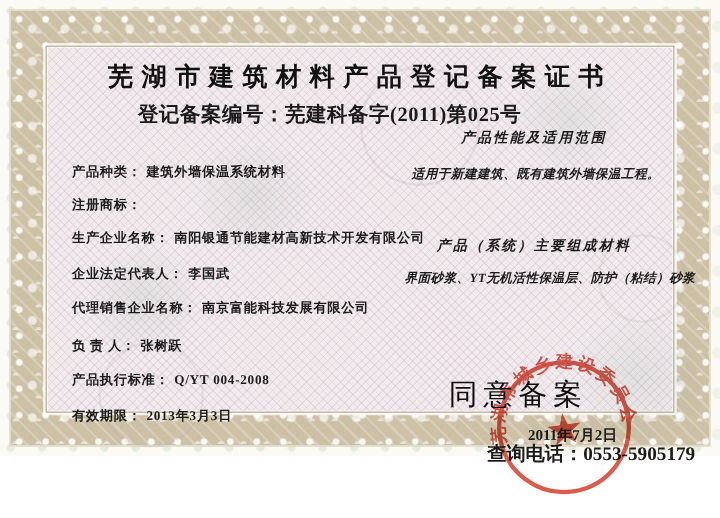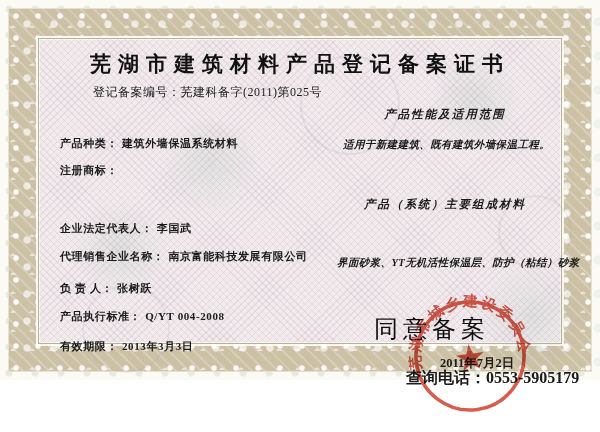--- a/index.html
+++ b/index.html
@@ -47,32 +47,32 @@
   .b1{left:150px;top:120px;width:120px;height:90px;}
   .b2{left:420px;top:60px;width:110px;height:80px;}
   .b3{left:70px;top:200px;width:100px;height:100px;}
   .b4{left:470px;top:260px;width:120px;height:110px;}
 
   .abs{position:absolute;white-space:nowrap;}
   .title{
     left:0;top:50px;width:600px;text-align:center;
     font-size:21px;font-weight:bold;letter-spacing:7px;color:#111;
   }
-  .regno{left:93px;top:84px;font-size:12px;font-weight:normal;letter-spacing:.5px;}
+  .regno{left:115px;top:84px;font-size:17px;font-weight:bold;letter-spacing:.5px;}
 
   .lrow{left:60px;font-size:11px;font-weight:bold;letter-spacing:.6px;}
   .lrow .lbl{margin-right:4px;}
   .t0{top:106px}.t1{top:136px}.t2{top:163px}.t3{top:191px}.t4{top:221px}
   .t5{top:249px}.t6{top:281px}.t7{top:309px}.t8{top:339px}
 
   .rhead{left:332px;width:226px;text-align:center;font-size:11.5px;font-weight:bold;letter-spacing:2px;font-style:italic;}
   .rh1{top:107px}.rh2{top:197px}.rh3{top:286px}
   .rtext{font-size:10.5px;font-weight:bold;letter-spacing:.4px;font-style:italic;}
   .rt1{left:343px;top:138px;}
-  .rt2{left:337px;top:225px;margin-top:31px;}
+  .rt2{left:337px;top:225px;}
 
   .approve{left:374px;top:313px;font-size:24px;font-weight:normal;letter-spacing:5px;color:#0e0e0e;}
   .issuedate{left:440px;top:355px;font-size:12.5px;font-weight:bold;}
   .phone{left:406px;top:368px;font-size:16px;font-weight:bold;}
 
   .seal{
     position:absolute;left:408px;top:294px;width:124px;height:124px;
     transform:rotate(-8deg);opacity:.83;mix-blend-mode:multiply;
   }
 </style>
@@ -93,20 +93,23 @@
 
   <div class="abs title">芜湖市建筑材料产品登记备案证书</div>
 
   <div class="abs regno">登记备案编号：芜建科备字(2011)第025号</div>
 
   <div class="abs lrow t1">
     <span class="lbl">产品种类：</span><span class="val">建筑外墙保温系统材料</span>
   </div>
   <div class="abs lrow t2">
     <span class="lbl">注册商标：</span><span class="val"></span>
+  </div>
+  <div class="abs lrow t3">
+    <span class="lbl">生产企业名称：</span><span class="val">南阳银通节能建材高新技术开发有限公司</span>
   </div>
   <div class="abs lrow t4">
     <span class="lbl">企业法定代表人：</span><span class="val">李国武</span>
   </div>
   <div class="abs lrow t5">
     <span class="lbl">代理销售企业名称：</span><span class="val">南京富能科技发展有限公司</span>
   </div>
   <div class="abs lrow t6">
     <span class="lbl">负 责 人：</span><span class="val">张树跃</span>
   </div>

